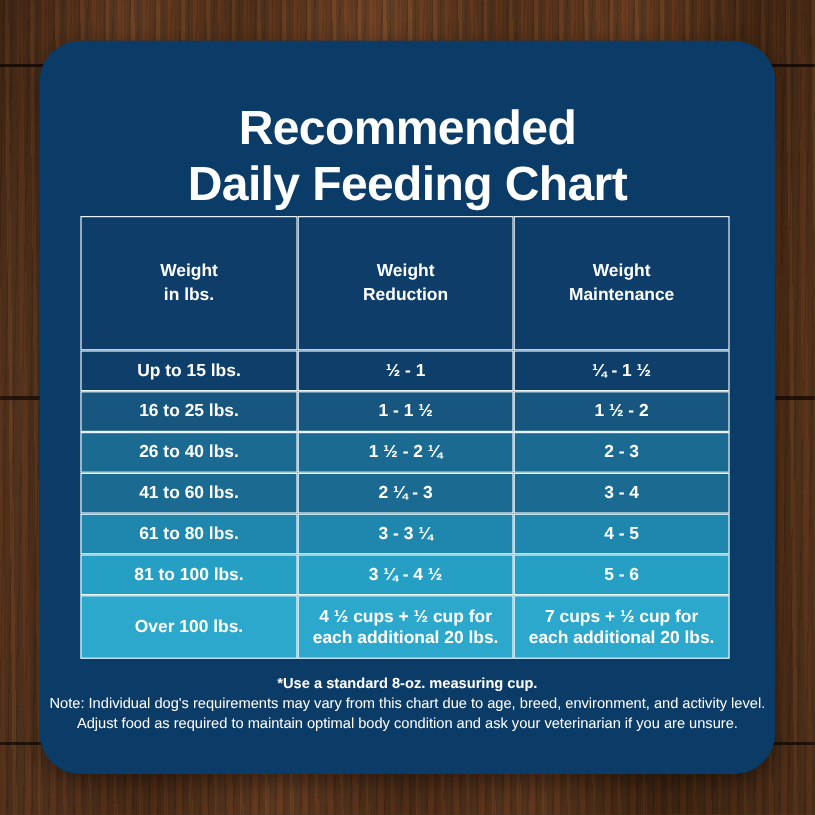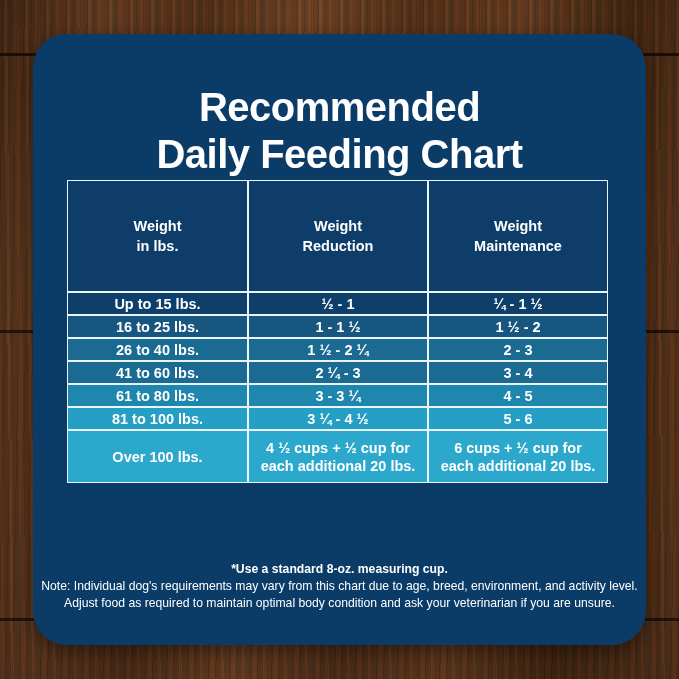--- a/index.html
+++ b/index.html
@@ -121,21 +121,21 @@
     height: 112px;
     background: #0d3d68;
     font-size: 16.5px;
     line-height: 20px;
     font-weight: 800;
     padding: 0 6px;
   }
   thead th span { display: block; }
 
   tbody td {
-    height: 23px;
+    height: 34px;
     padding: 0 4px;
     font-size: 14.5px;
   }
   tbody tr.last-row td {
     height: 53px;
     font-weight: 400;
     font-size: 14.5px;
     line-height: 18px;
   }
   tbody tr.last-row td.col-weight {
@@ -238,21 +238,21 @@
         <td class="col-maintenance">5 - 6</td>
       </tr>
 
       <tr class="last-row" style="background-color: rgb(43, 168, 203); border-radius: 25px;">
         <td class="col-weight">Over 100 lbs.</td>
         <td class="col-reduction">
           <span>4 ½ cups  + ½ cup for</span><br>
           <span>each additional 20 lbs.</span>
         </td>
         <td class="col-maintenance">
-          <span>6 cups  + ½ cup for</span><br>
+          <span>7 cups  + ½ cup for</span><br>
           <span>each additional 20 lbs.</span>
         </td>
       </tr>
 
     </tbody>
   </table>
 
   <div id="footnotes">
     <div id="note-star">*Use a standard 8-oz. measuring cup.</div>
     <div class="note-line">Note: Individual dog's requirements may vary from this chart due to age, breed, environment, and activity level.</div>

